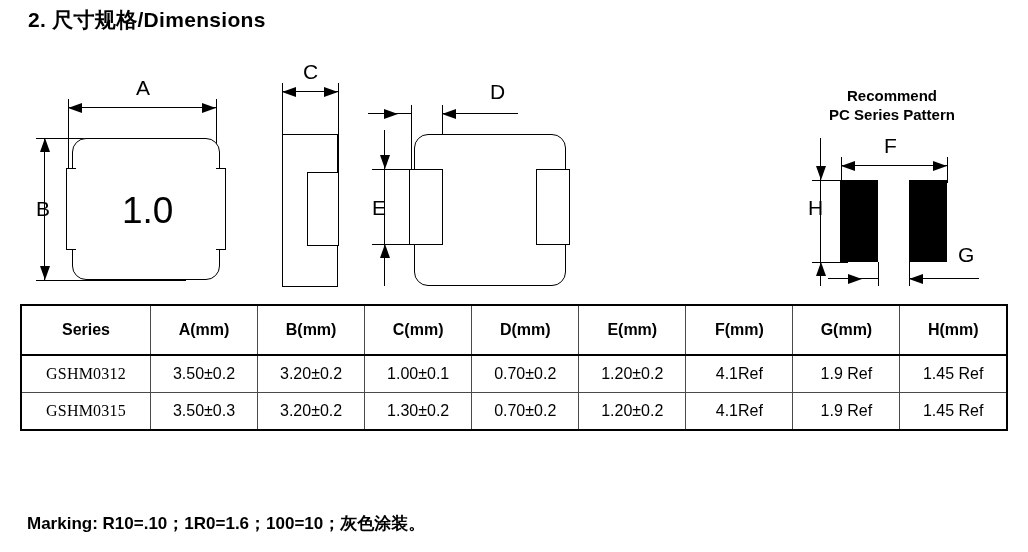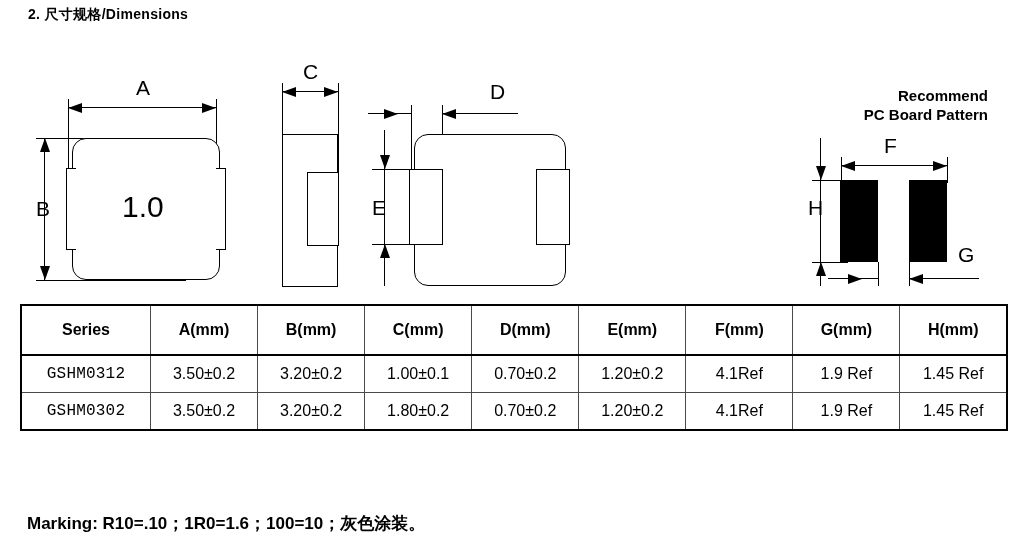--- a/index.html
+++ b/index.html
@@ -1,20 +1,20 @@
 <!DOCTYPE html>
 <html><head>
 <meta charset="utf-8">
 <style>
   html,body{margin:0;padding:0;background:#ffffff;}
   body{width:1028px;height:552px;position:relative;overflow:hidden;
        font-family:"Liberation Sans","DejaVu Sans",sans-serif;color:#000;}
 
   
-  #page-title{position:absolute;left:28px;top:6px;font-size:14px;font-weight:bold;letter-spacing:0.3px;}
+  #page-title{position:absolute;left:28px;top:6px;font-size:21px;font-weight:bold;letter-spacing:0.3px;}
 
   
   .ln{position:absolute;background:#000;}
   .hl{height:1px;}
   .vl{width:1px;}
   .lbl{position:absolute;font-size:21px;font-weight:normal;font-family:"Liberation Sans","DejaVu Sans",sans-serif;}
   .lbl-b{position:absolute;font-size:15px;font-weight:bold;text-align:center;line-height:19px;}
 
   
   .ar{position:absolute;width:0;height:0;}
@@ -28,21 +28,21 @@
   .pad-black{position:absolute;background:#000;}
 
   
   #dim-table{position:absolute;left:20px;top:304px;width:988px;border-collapse:collapse;
              table-layout:fixed;background:#fff;}
   #dim-table td{border:1px solid #4a4a4a;text-align:center;font-size:16px;height:36px;
                 padding:0;vertical-align:middle;}
   #dim-table thead td{font-weight:bold;font-size:16px;height:48px;border-bottom:2px solid #000;}
   #dim-table{border:2px solid #000;}
   .col-series{width:128px;margin-top:12px;}
-  .cell-series{font-family:Liberation Mono, monospace;font-size:16px;letter-spacing:0.2px;}
+  .cell-series{font-family:Liberation Serif, serif;font-size:16px;letter-spacing:0.2px;}
   #marking{position:absolute;left:27px;top:512px;font-size:17px;font-weight:bold;}
 </style>
 </head>
 <body>
 
 <div id="page-title">2. 尺寸规格/Dimensions</div>
 
 <div>
 
   <div class="lbl" style="left:136px;top:76px;">A</div>
@@ -56,21 +56,21 @@
   <div class="ln vl" style="left:44px;top:138px;height:142px;"></div>
   <div class="ar ar-u" style="left:40px;top:138px;"></div>
   <div class="ar ar-d" style="left:40px;top:266px;"></div>
   <div class="ln hl" style="left:36px;top:138px;width:150px;"></div>
   <div class="ln hl" style="left:36px;top:280px;width:150px;"></div>
 
   <div class="body-rect rounded" style="left:72px;top:138px;width:148px;height:142px;"></div>
 
   <div class="body-rect" style="left:66px;top:168px;width:10px;height:82px;border-right:none;"></div>
   <div class="body-rect" style="left:216px;top:168px;width:10px;height:82px;border-left:none;"></div>
-  <div class="lbl" style="left:122px;top:190px;font-size:30px;">1.0</div>
+  <div class="lbl" style="left:122px;top:190px;font-size:37px;">1.0</div>
 </div>
 
 <div>
   <div class="lbl" style="left:303px;top:60px;">C</div>
   <div class="ln hl" style="left:282px;top:91px;width:56px;"></div>
   <div class="ar ar-l" style="left:282px;top:87px;"></div>
   <div class="ar ar-r" style="left:324px;top:87px;"></div>
   <div class="ln vl" style="left:282px;top:83px;height:52px;"></div>
   <div class="ln vl" style="left:338px;top:83px;height:90px;"></div>
 
@@ -94,23 +94,23 @@
   <div class="ar ar-u" style="left:380px;top:244px;"></div>
   <div class="ln hl" style="left:372px;top:169px;width:48px;"></div>
   <div class="ln hl" style="left:372px;top:244px;width:48px;"></div>
 
   <div class="body-rect rounded" style="left:414px;top:134px;width:152px;height:152px;"></div>
   <div class="body-rect" style="left:409px;top:169px;width:34px;height:76px;"></div>
   <div class="body-rect" style="left:536px;top:169px;width:34px;height:76px;"></div>
 </div>
 
 <div>
-  <div class="lbl-b" style="left:796px;top:86px;width:192px;text-align:right;">
+  <div class="lbl-b" style="left:796px;top:86px;width:192px;">
     <span>Recommend</span><br>
-    <span>PC Board Pattern</span>
+    <span>PC Series Pattern</span>
   </div>
 
   <div class="lbl" style="left:884px;top:134px;">F</div>
   <div class="ln hl" style="left:841px;top:165px;width:106px;"></div>
   <div class="ar ar-l" style="left:841px;top:161px;"></div>
   <div class="ar ar-r" style="left:933px;top:161px;"></div>
   <div class="ln vl" style="left:841px;top:157px;height:26px;"></div>
   <div class="ln vl" style="left:947px;top:157px;height:26px;"></div>
 
   <div class="lbl" style="left:808px;top:196px;">H</div>
@@ -152,24 +152,24 @@
       <td>3.50±0.2</td>
       <td>3.20±0.2</td>
       <td>1.00±0.1</td>
       <td>0.70±0.2</td>
       <td>1.20±0.2</td>
       <td>4.1Ref</td>
       <td>1.9 Ref</td>
       <td>1.45 Ref</td>
     </tr>
     <tr>
-      <td class="cell-series">GSHM0302</td>
-      <td>3.50±0.2</td>
+      <td class="cell-series">GSHM0315</td>
+      <td>3.50±0.3</td>
       <td>3.20±0.2</td>
-      <td>1.80±0.2</td>
+      <td>1.30±0.2</td>
       <td>0.70±0.2</td>
       <td>1.20±0.2</td>
       <td>4.1Ref</td>
       <td>1.9 Ref</td>
       <td>1.45 Ref</td>
     </tr>
   </tbody>
 </table>
 
 <div id="marking">Marking: R10=.10；1R0=1.6；100=10；灰色涂装。</div>

